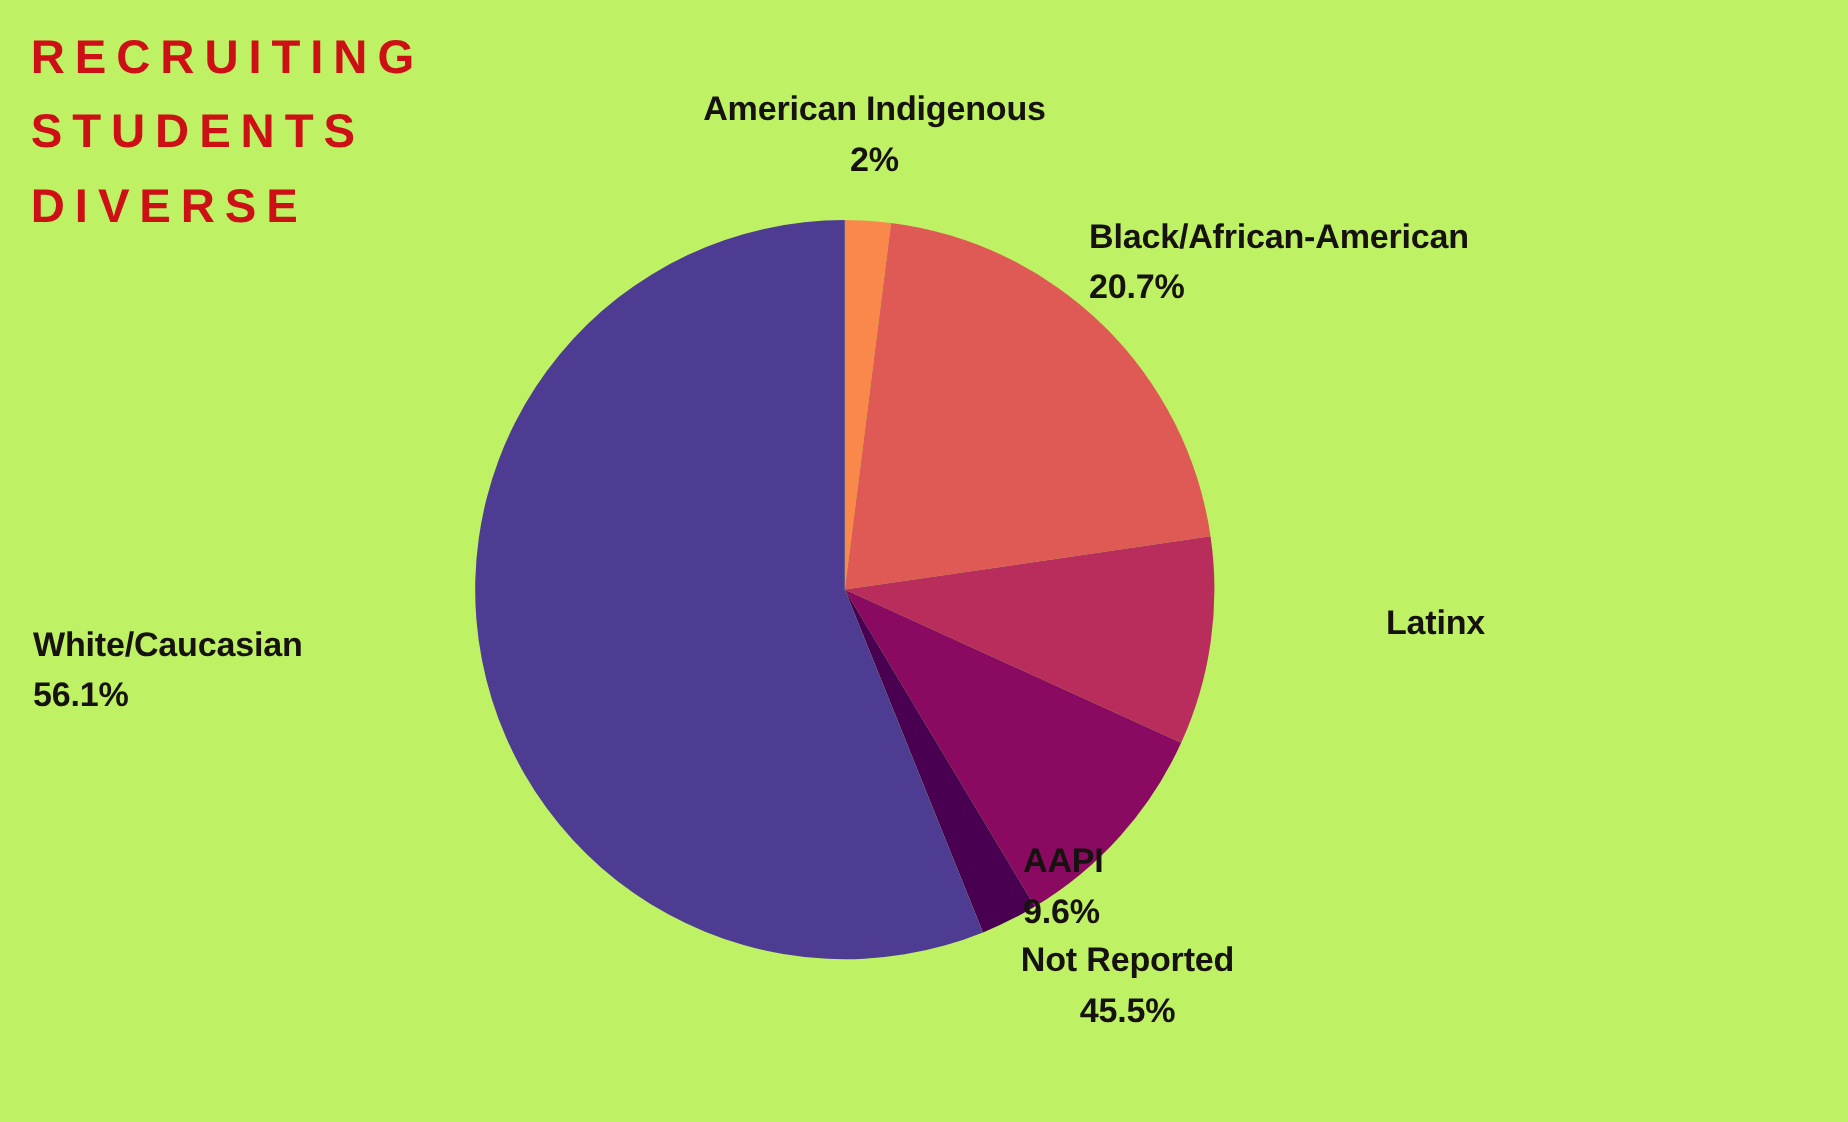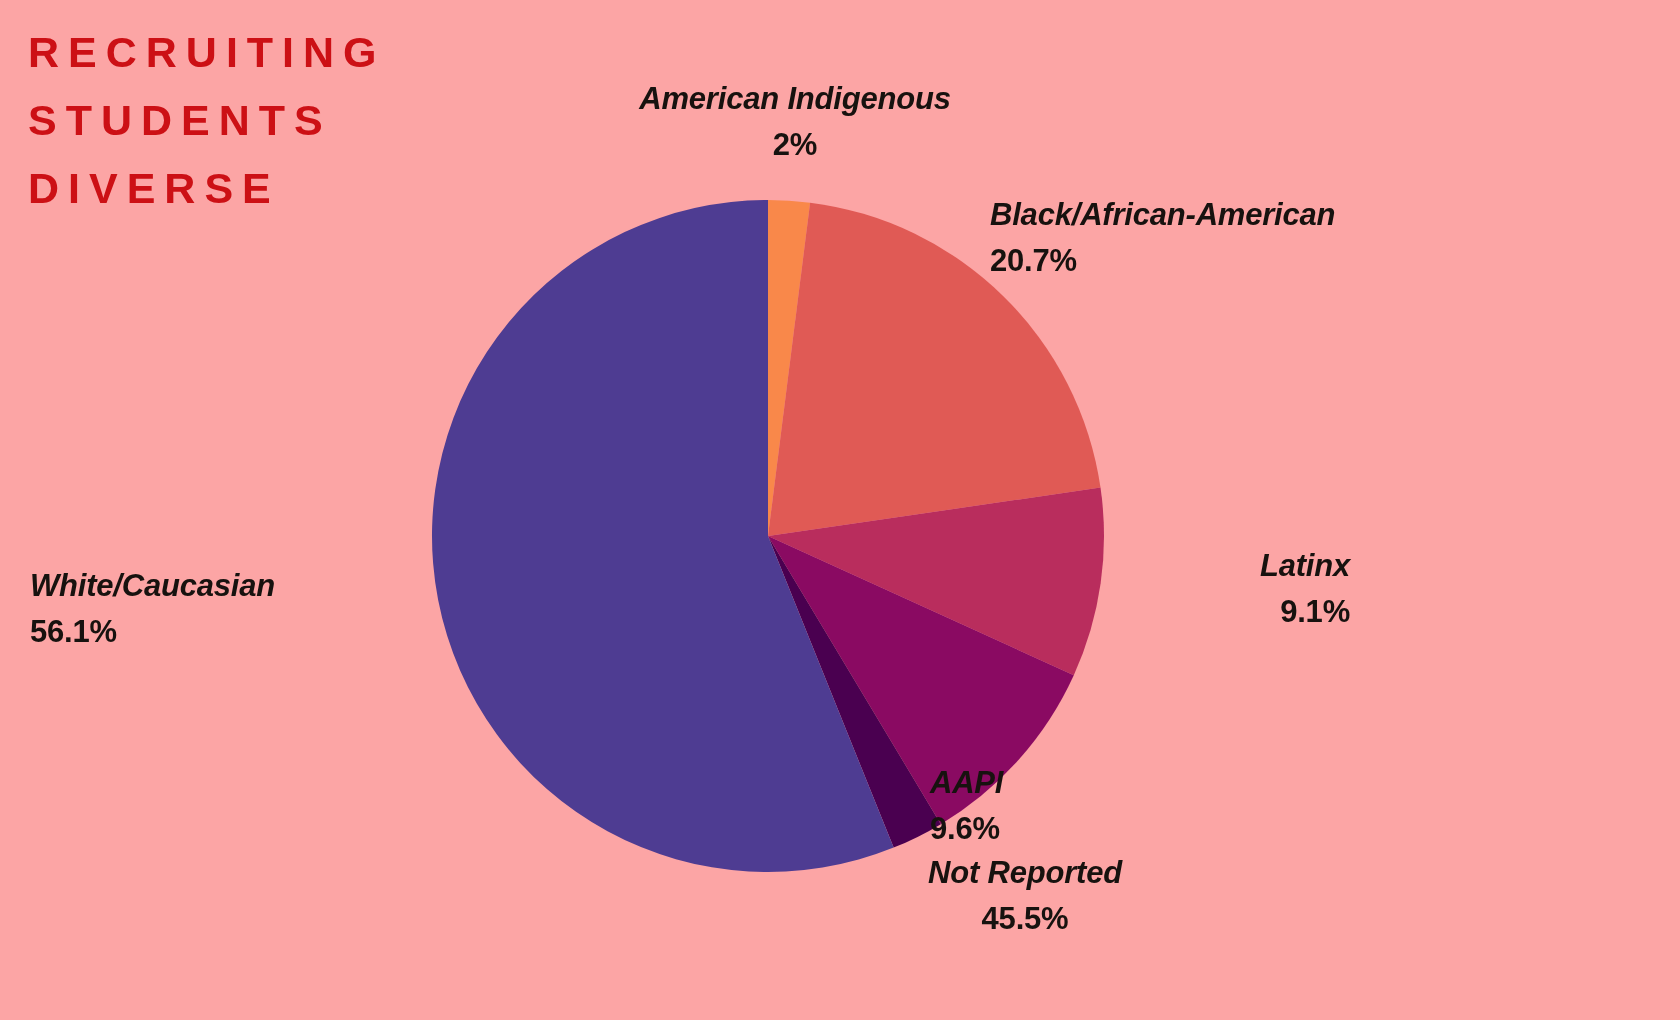--- a/index.html
+++ b/index.html
@@ -15,21 +15,21 @@
     overflow: hidden;
     font-family: "Liberation Sans", sans-serif;
     -webkit-font-smoothing: antialiased;
   }
 
   #canvas {
     position: absolute;
     inset: 0;
     width: 1680px;
     height: 1020px;
-    background: #fca5a5;
+    background: #bef264;
   }
 
   
   .title-block {
     position: absolute;
     left: 28px;
     top: 18px;
     width: 430px;
   }
   .title-line {
@@ -62,21 +62,21 @@
   .pie-label {
     position: absolute;
     font-family: "Liberation Sans", sans-serif;
     font-weight: 700;
     color: #17120f;
     font-size: 31px;
     line-height: 46px;
     letter-spacing: -0.2px;
     white-space: nowrap;
   }
-  .pie-label .lab-name { display: block; font-style: italic; }
+  .pie-label .lab-name { display: block; }
   .pie-label .lab-val  { display: block; }
 
   
   #label-american-indigenous {
     left: 550px; top: 76px; width: 490px; text-align: center;
   }
   #label-black-african-american {
     left: 990px; top: 192px; width: 500px; text-align: left;
   }
   #label-latinx {
@@ -119,21 +119,20 @@
     <span class="lab-val">2%</span>
   </div>
 
   <div class="pie-label" id="label-black-african-american">
     <span class="lab-name">Black/African-American</span>
     <span class="lab-val">20.7%</span>
   </div>
 
   <div class="pie-label" id="label-latinx">
     <span class="lab-name">Latinx</span>
-    <span class="lab-val">9.1%</span>
   </div>
 
   <div class="pie-label" id="label-aapi">
     <span class="lab-name">AAPI</span>
     <span class="lab-val">9.6%</span>
   </div>
 
   <div class="pie-label" id="label-not-reported">
     <span class="lab-name">Not Reported</span>
     <span class="lab-val">45.5%</span>

